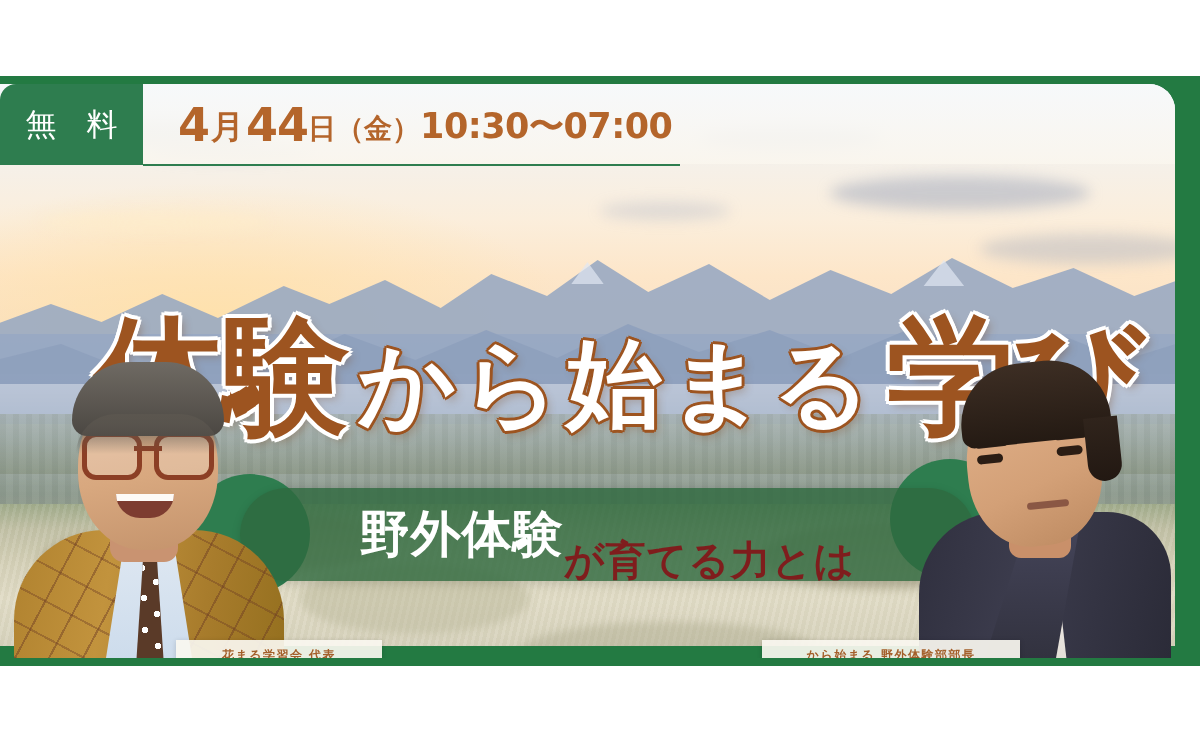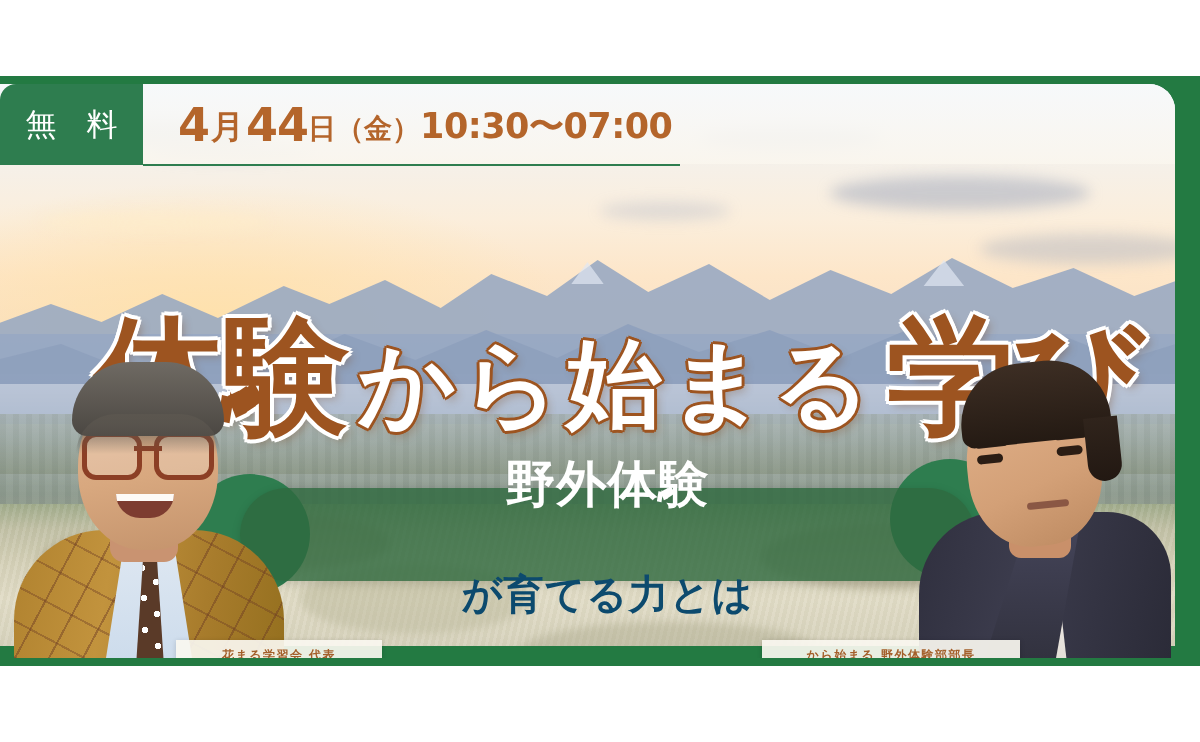--- a/index.html
+++ b/index.html
@@ -200,24 +200,23 @@
     top: 404px;
     width: 735px;
     height: 93px;
     border-radius: 47px;
     background: rgba(46,105,62,.80);
     display: flex;
     align-items: center;
     justify-content: center;
     white-space: nowrap;
     box-shadow: 0 2px 10px rgba(0,0,0,.12);
-    flex-direction: column;
   }
   .sp-lg { color: #fff; font-size: 50px; font-weight: 700; letter-spacing: 1px; }
-  .sp-sm { color: #0c4a6e; font-size: 40px; font-weight: 600; letter-spacing: 1px; position: relative; top: 3px; margin-top: 46px; }
+  .sp-sm { color: #7f1d1d; font-size: 40px; font-weight: 600; letter-spacing: 1px; position: relative; top: 3px; margin-top: 46px; }
 
   
   .gcircle {
     position: absolute;
     border-radius: 50%;
     background: #2e7d4f;
   }
   .gcircle.left  { left: 190px; top: 390px; width: 120px; height: 120px; }
   .gcircle.right { left: 890px; top: 375px; width: 120px; height: 120px; }
 

